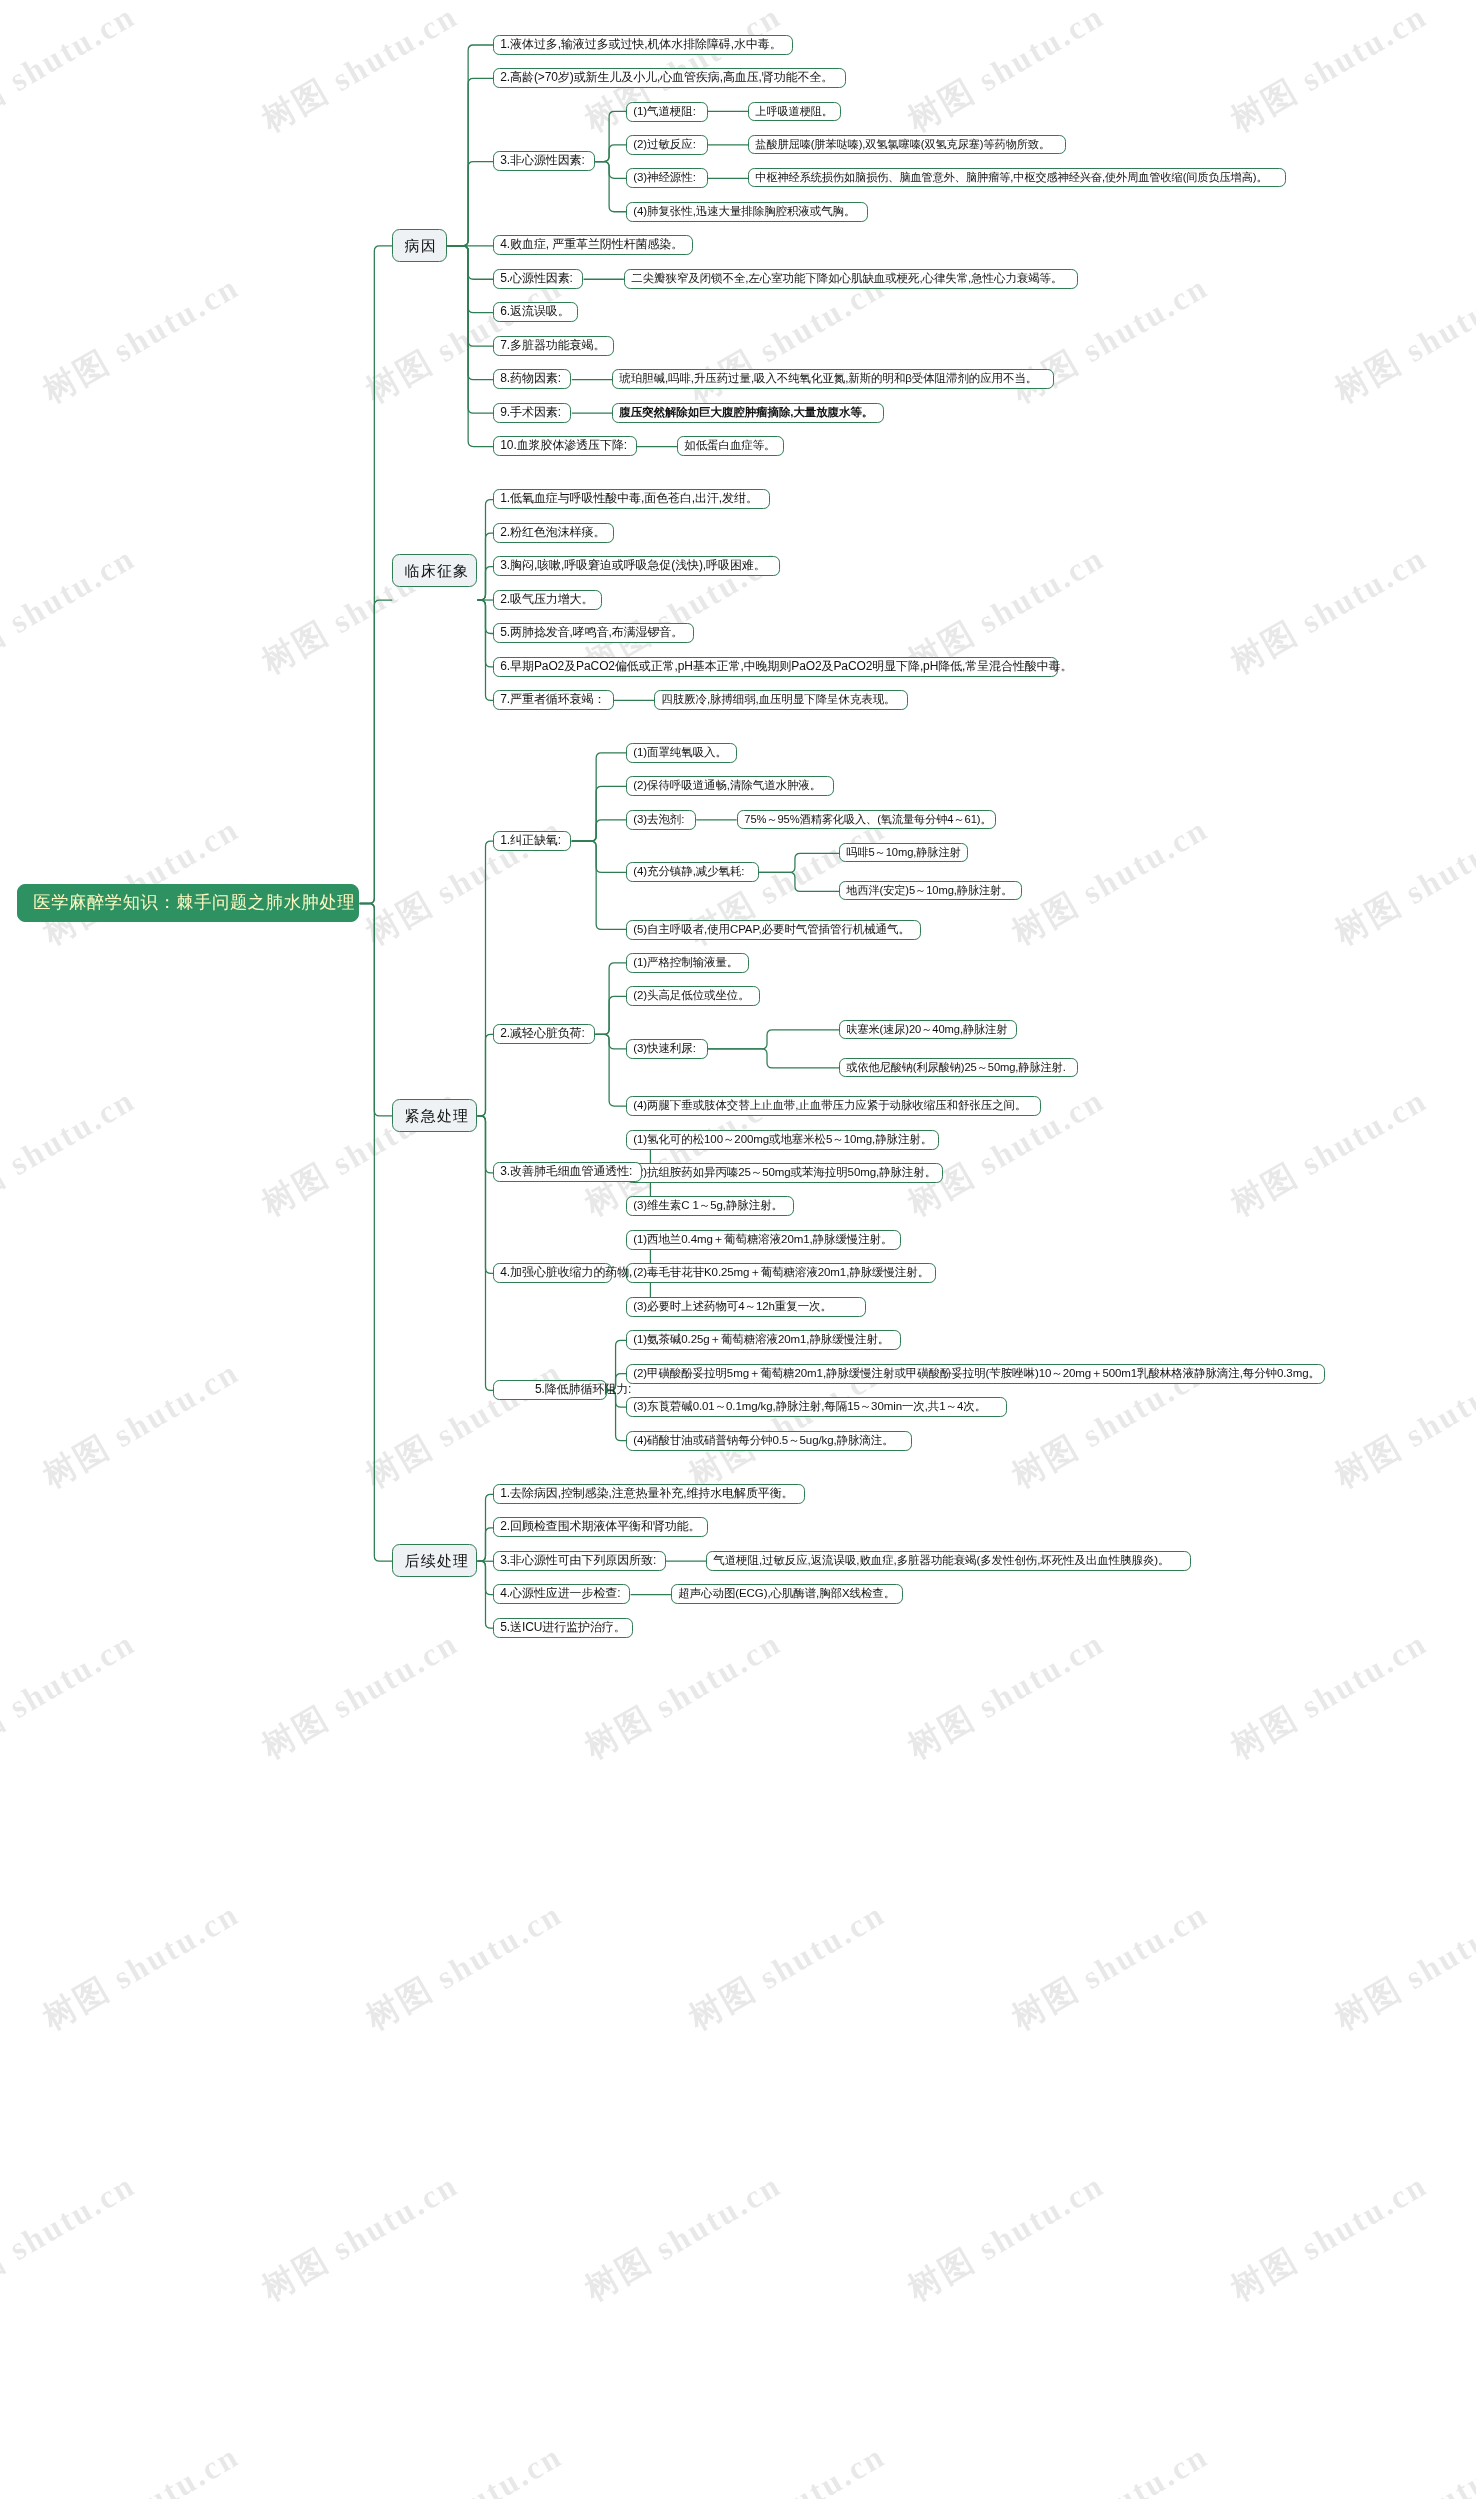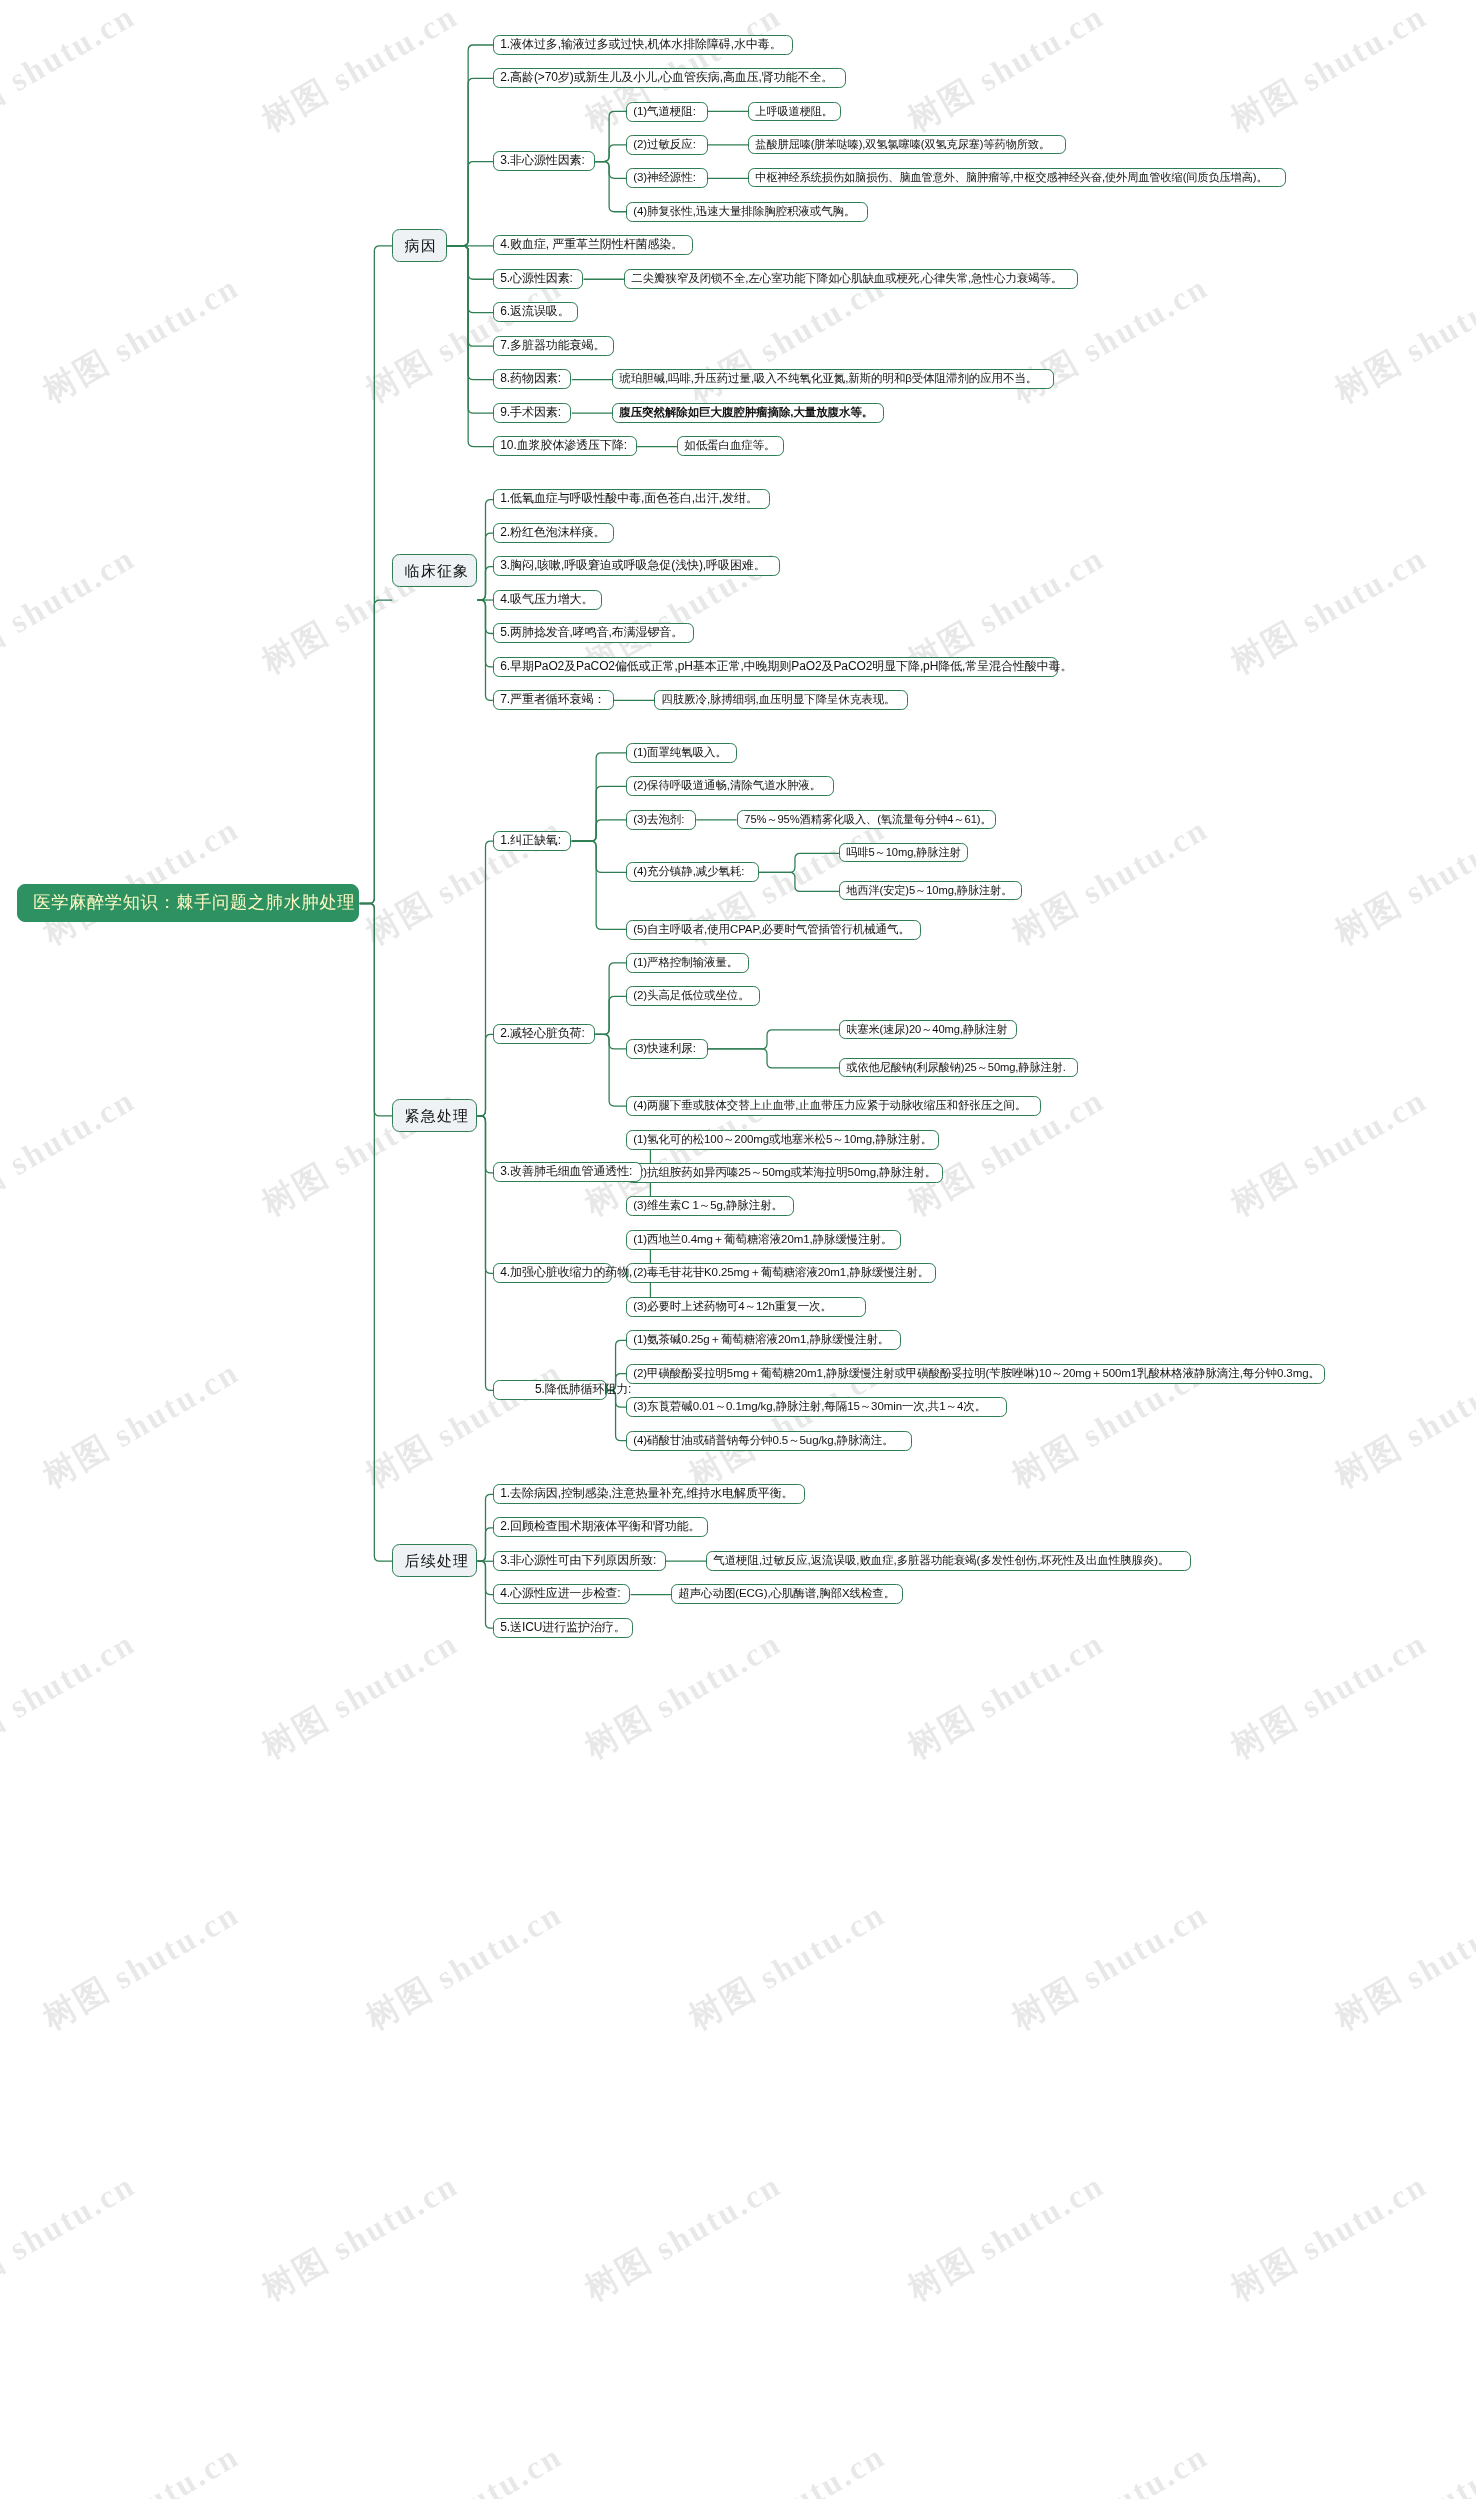--- a/index.html
+++ b/index.html
@@ -220,21 +220,21 @@
     <div class="node lvl2" style="left: 493px; top: 369px; width: 78px;">8.药物因素:</div>
     <div class="node lvl3" style="left: 612px; top: 369px; width: 442px;">琥珀胆碱,吗啡,升压药过量,吸入不纯氧化亚氮,新斯的明和β受体阻滞剂的应用不当。</div>
     <div class="node lvl2" style="left: 493px; top: 403px; width: 78px;">9.手术因素:</div>
     <div class="node lvl3" style="left: 612px; top: 403px; width: 272px; font-weight: bold;">腹压突然解除如巨大腹腔肿瘤摘除,大量放腹水等。</div>
     <div class="node lvl2" style="left: 493px; top: 436px; width: 144px;">10.血浆胶体渗透压下降:</div>
     <div class="node lvl3" style="left: 677px; top: 436px; width: 107px;">如低蛋白血症等。</div>
     <div class="node lvl1" style="left: 392px; top: 229px; width: 55px;">病因</div>
     <div class="node lvl2" style="left: 493px; top: 489px; width: 277px;">1.低氧血症与呼吸性酸中毒,面色苍白,出汗,发绀。</div>
     <div class="node lvl2" style="left: 493px; top: 523px; width: 121px;">2.粉红色泡沫样痰。</div>
     <div class="node lvl2" style="left: 493px; top: 556px; width: 287px;">3.胸闷,咳嗽,呼吸窘迫或呼吸急促(浅快),呼吸困难。</div>
-    <div class="node lvl2" style="left: 493px; top: 590px; width: 109px;">4.吸气压力增大。</div>
+    <div class="node lvl2" style="left: 493px; top: 590px; width: 109px;">2.吸气压力增大。</div>
     <div class="node lvl2" style="left: 493px; top: 623px; width: 201px;">5.两肺捻发音,哮鸣音,布满湿锣音。</div>
     <div class="node lvl2" style="left: 493px; top: 657px; width: 565px;">6.早期PaO2及PaCO2偏低或正常,pH基本正常,中晚期则PaO2及PaCO2明显下降,pH降低,常呈混合性酸中毒。</div>
     <div class="node lvl2" style="left: 493px; top: 690px; width: 121px;">7.严重者循环衰竭：</div>
     <div class="node lvl3" style="left: 654px; top: 690px; width: 254px;">四肢厥冷,脉搏细弱,血压明显下降呈休克表现。</div>
     <div class="node lvl1" style="left: 392px; top: 554px; width: 85px;">临床征象</div>
     <div class="node lvl3" style="left: 626px; top: 743px; width: 111px;">(1)面罩纯氧吸入。</div>
     <div class="node lvl3" style="left: 626px; top: 776px; width: 208px;">(2)保待呼吸道通畅,清除气道水肿液。</div>
     <div class="node lvl3" style="left: 626px; top: 810px; width: 70px;">(3)去泡剂:</div>
     <div class="node lvl4" style="left: 737px; top: 810px; width: 259px;">75%～95%酒精雾化吸入、(氧流量每分钟4～61)。</div>
     <div class="node lvl4" style="left: 839px; top: 843px; width: 129px;">吗啡5～10mg,静脉注射</div>

